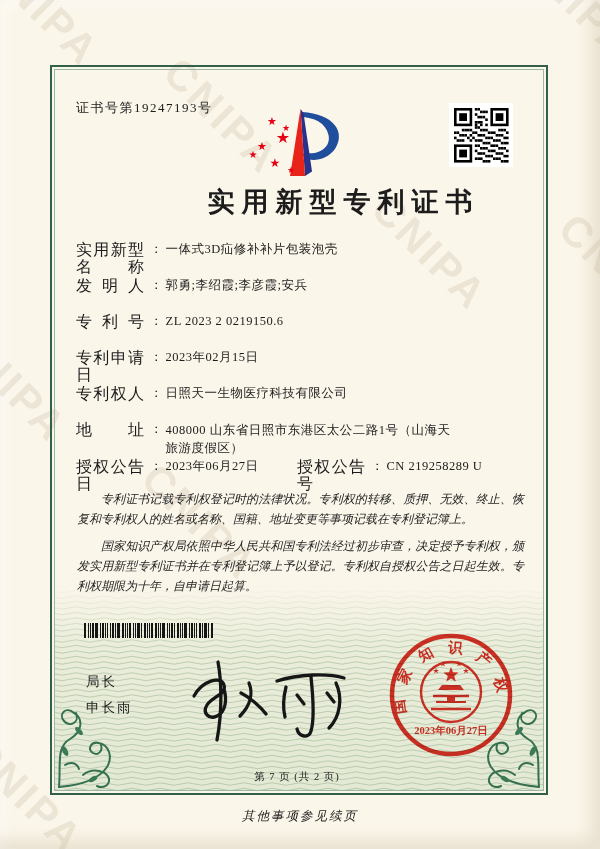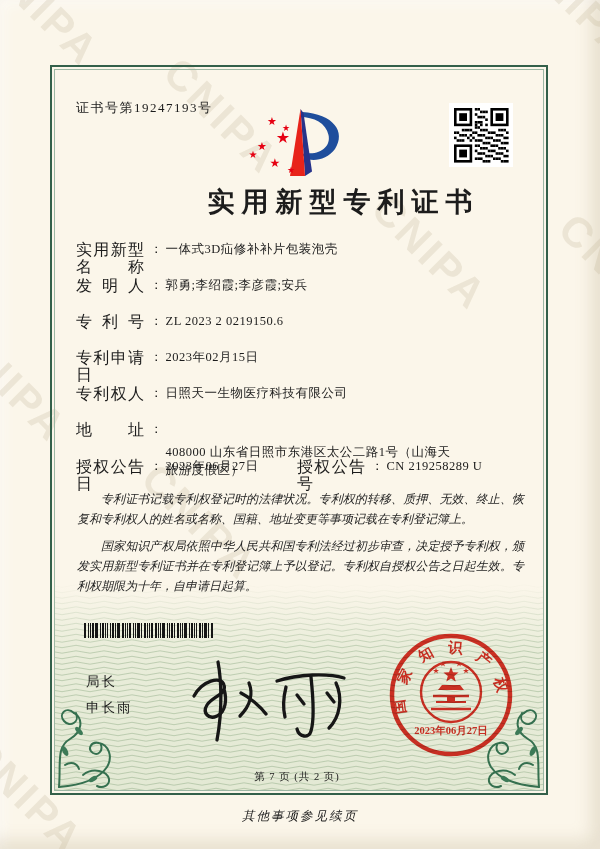--- a/index.html
+++ b/index.html
@@ -32,21 +32,21 @@
   
   .certno{left:76px;top:99px;font-size:13px;letter-spacing:1.5px;}
   .logo{left:240px;top:104px;width:122px;height:76px;}
   .qrbox{left:449px;top:103px;width:64px;height:64px;background:#fff;display:flex;align-items:center;justify-content:center;}
   .title{left:50px;top:184px;width:494px;text-align:center;font-size:27px;font-weight:bold;
          letter-spacing:7px;text-indent:7px;margin-left:43px;}
   
   .row{position:absolute;left:76px;width:450px;font-size:12.5px;line-height:17px;}
   .lbl{display:inline-block;width:68px;text-align:justify;text-align-last:justify;font-size:16px;vertical-align:top;}
   .colon{margin:0 3px 0 6px;}
-  .val{letter-spacing:.5px;margin-top:22px;}
+  .val{letter-spacing:.5px;}
   .val.wrap{display:inline-block;width:288px;vertical-align:top;line-height:18px;}
   .pair2{position:absolute;left:221px;top:0;}
   
   .paras{left:77px;top:489px;width:447px;font-size:12px;line-height:20px;
          font-style:italic;text-align:justify;color:#242424;}
   .paras p{margin:0 0 7px 0;text-indent:2em;}
   
   .barcode{left:84px;top:623px;width:158px;height:15px;display:flex;align-items:stretch;}
   .barcode span{display:inline-block;background:#151515;}
   

